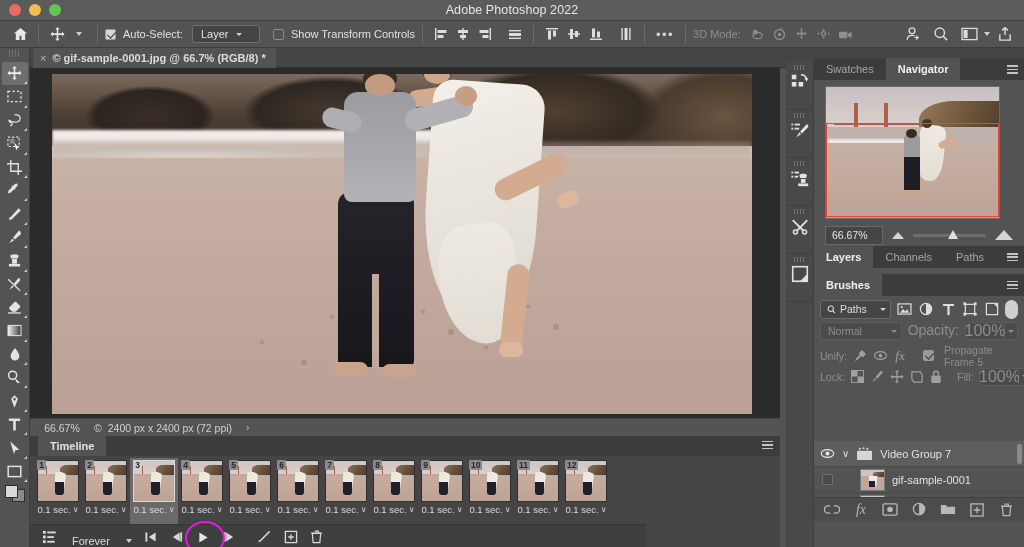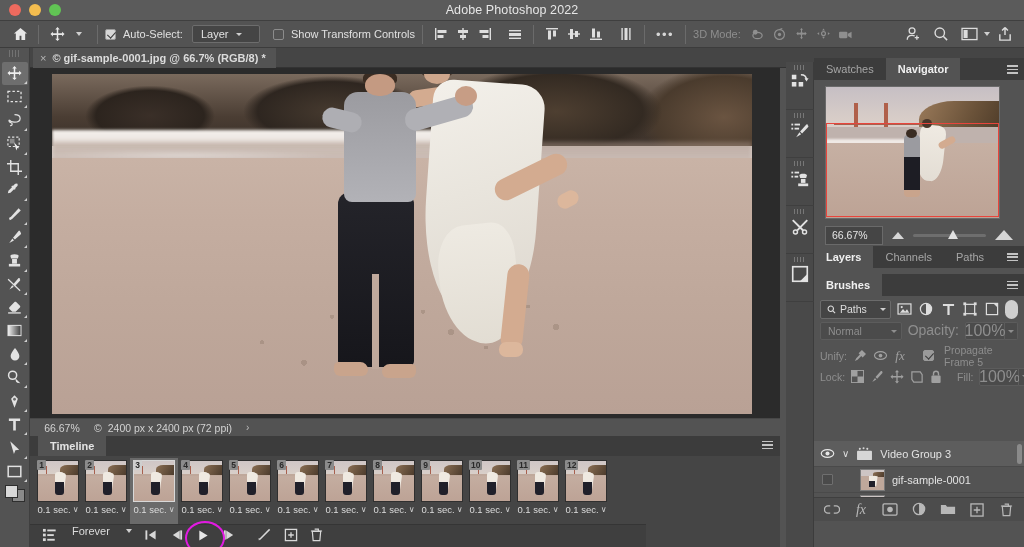--- a/index.html
+++ b/index.html
@@ -208,21 +208,21 @@
   .frame .num{
     position:absolute; left:3px; top:2px; background:#8b8b8b; color:#2a2a2a;
     font-size:8.5px; line-height:10px; padding:0 2px; min-width:9px; text-align:center;
     border-radius:1px; font-weight:bold;
   }
   .frame.sel .num{ background:#cfcfcf; }
   .frame .dur{ font-size:9.5px; color:#dcdcdc; display:flex; align-items:center; gap:2px; white-space:nowrap; }
   .dur-caret{ font-size:8px; color:#cfcfcf; }
   .tl-controls{
     position:absolute; left:0; bottom:0; width:616px; height:23px;
-    background:#3f3f3f; display:flex; align-items:flex-start; gap:0; padding-left:6px;
+    background:#3f3f3f; display:flex; align-items:flex-end; gap:0; padding-left:6px;
     border-top:1px solid #353535;
   }
   .tc-btn{ width:26px; height:20px; display:flex; align-items:center; justify-content:center; color:#d8d8d8; }
   .loop-dd{ display:flex; align-items:center; gap:16px; color:#dcdcdc; font-size:11px; padding:0 6px 0 10px; }
   .play-ring{
     position:absolute; left:155px; top:-4px; width:40px; height:34px;
     border:2.5px solid #e11ae1; border-radius:50%; pointer-events:none;
   }
 
   
@@ -1170,21 +1170,21 @@
         </div>
         <span style="color:#ddd;font-size:10px">∨</span>
         <div>
           <svg width="17" height="14" viewBox="0 0 18 15">
               <rect x="1" y="4" width="16" height="10" rx="1" fill="#d6d6d6"></rect>
               <circle cx="4" cy="2" r="1.1" fill="#d6d6d6"></circle>
               <circle cx="8" cy="1.3" r="1.1" fill="#d6d6d6"></circle>
               <circle cx="12" cy="2" r="1.1" fill="#d6d6d6"></circle>
             </svg>
         </div>
-        <span class="lyr-name">Video Group 3</span>
+        <span class="lyr-name">Video Group 7</span>
         <div class="lyr-scroll"></div>
       </div>
 
       <div class="layer-row">
         <div class="eye">
             <div class="eyebox"></div>
           </div>
         <div class="lyr-thumb" style="margin-left:18px">
           <div class="lt-rock"></div>
             <div class="lt-fig2"></div>

